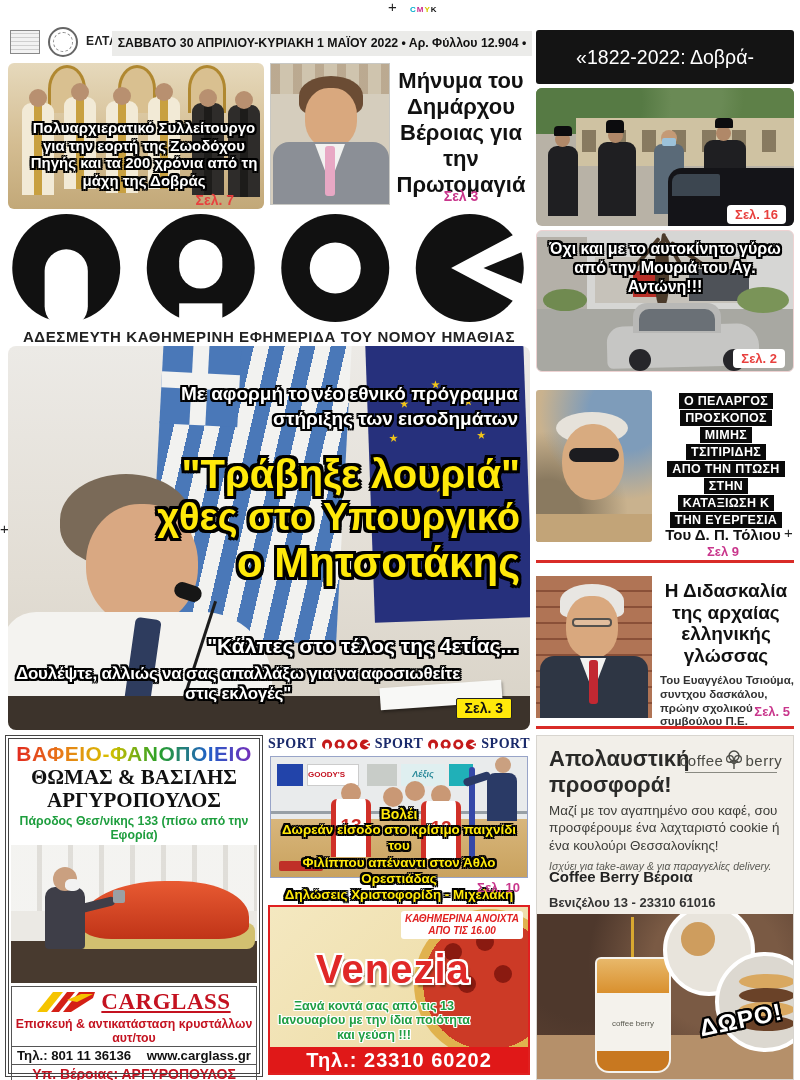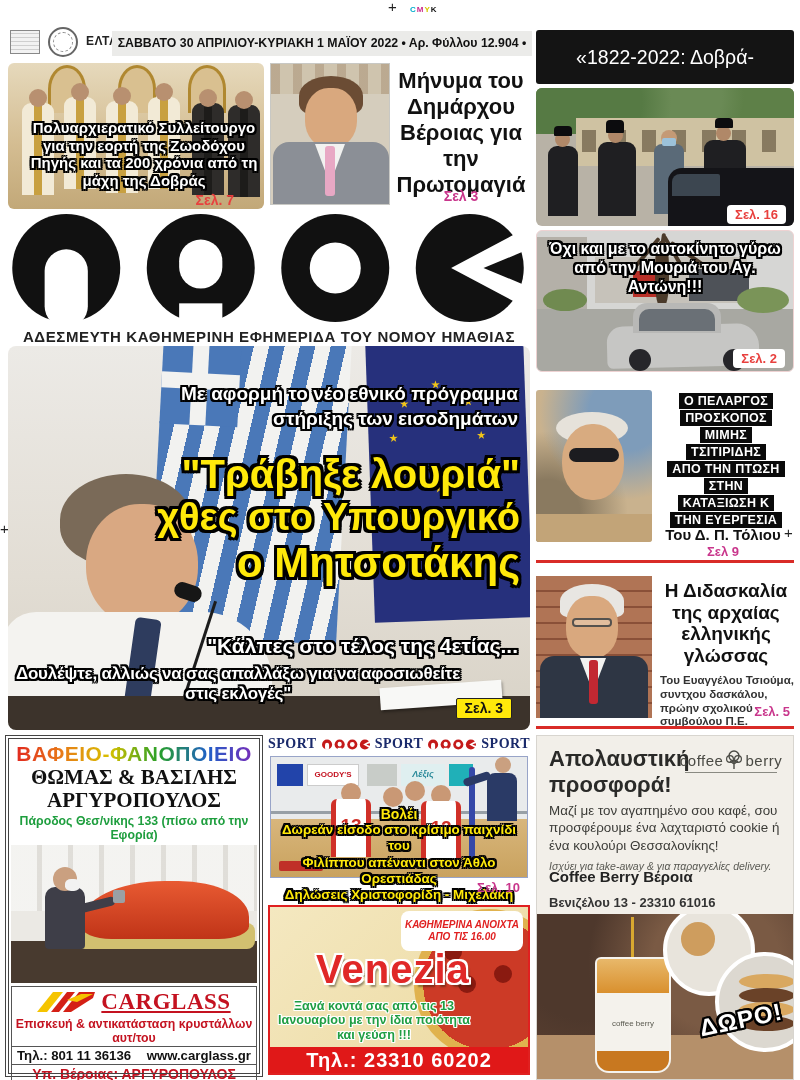--- a/index.html
+++ b/index.html
@@ -191,21 +191,21 @@
   #carglass-rep { border-top:1px solid #555; border-bottom:1px solid #555; font-size:14px; font-weight:800; color:#c41220; text-align:center; line-height:19px; }
 
   
   #sport-head { left:268px; top:735px; width:262px; height:18px; display:flex; align-items:center; justify-content:center; gap:5px; }
   .sport-word { font-family:"Liberation Serif",serif; font-size:14px; font-weight:800; color:#1a2a6b; letter-spacing:.5px; }
   #ph-volley { left:270px; top:756px; width:258px; height:122px; border:1px solid #98a4c8; background:#e9ebec; }
   #ph-volley .rail { position:absolute; top:54px; width:100%; height:3px; background:#98a0a6; }
   #ph-volley .floor { position:absolute; bottom:0; width:100%; height:58px; background:linear-gradient(180deg,#d8b67c,#c9a25e); }
   .vban { position:absolute; top:7px; height:22px; }
   #vb1 { left:6px; width:26px; background:#2244aa; }
-  #vb2 { left:36px; width:52px; background:#fff; border:1px solid #ccc; color:#c41220; font-size:8px; font-weight:800; text-align:center; line-height:20px; }
+  #vb2 { left:36px; width:52px; background:#fff; border:1px solid #ccc; color:#c41220; font-size:8px; font-weight:800; text-align:left; line-height:20px; }
   #vb3 { left:96px; width:30px; background:#c8ccc8; }
   #vb4 { left:130px; width:44px; background:#dfeff0; color:#2a8a9a; font-size:9px; font-weight:700; text-align:center; line-height:20px; font-style:italic; }
   #vb5 { left:178px; width:24px; background:#20b0b8; }
   .player { position:absolute; width:40px; height:58px; background:#fff; border-left:5px solid #d03028; border-right:5px solid #d03028; border-radius:6px 6px 0 0; }
   .player .num { text-align:center; font-size:19px; font-weight:800; color:#d03028; line-height:54px; }
   .phead { position:absolute; width:20px; height:20px; border-radius:50%; background:#c99875; }
   #coach { position:absolute; right:10px; top:16px; width:30px; height:48px; background:#2a3a66; border-radius:8px 8px 0 0; }
   #coach .chead { position:absolute; left:8px; top:-16px; width:16px; height:16px; border-radius:50%; background:#caa080; }
   #coach .carm { position:absolute; left:-24px; top:2px; width:28px; height:8px; background:#2a3a66; border-radius:4px; transform:rotate(-18deg); }
   #vpost { position:absolute; right:52px; top:10px; width:6px; height:96px; background:#3548a8; border-radius:3px; }
@@ -214,21 +214,21 @@
   #volley-text .tag { font-size:14px; }
   #volley-text .ln { font-size:13.4px; line-height:1.22; }
   #ref-volley { left:270px; top:880px; width:250px; text-align:right; font-size:13px; }
 
   
   #ad-pizza { left:268px; top:905px; width:262px; height:170px; border:2px solid #e02020; overflow:hidden;
               background:linear-gradient(135deg,#f4e8c0,#ecd9a0); }
   #pz-pie { position:absolute; right:-36px; bottom:14px; width:150px; height:150px; border-radius:50%;
             background:radial-gradient(circle,#cc3a26 0 62%,#e0b24e 62% 100%); }
   #pz-pie i { position:absolute; width:18px; height:18px; border-radius:50%; background:#8a1a10; }
-  #pz-open { position:absolute; right:5px; top:4px; width:122px; background:#fff; border-radius:8px; padding:8px 2px;
+  #pz-open { position:absolute; right:5px; top:4px; width:122px; background:#fff; border-radius:3px; padding:2px 2px;
              color:#e02020; font-size:10px; font-weight:800; font-style:italic; text-align:center; line-height:1.2; }
   #pz-brand1 { position:absolute; left:12px; top:0px; font-size:37px; font-weight:900; color:#2a98a8; letter-spacing:1px; }
   #pz-brand2 { position:absolute; left:46px; top:40px; font-size:40px; font-weight:900; color:#e02828; letter-spacing:1px; }
   #pz-msg { position:absolute; left:6px; top:92px; width:196px; text-align:center; font-size:12.6px; font-weight:800;
             color:#1f9e43; line-height:1.14; }
   #pz-bar { position:absolute; left:0; bottom:0; width:100%; height:26px; background:#e01818; color:#fff;
             font-size:20px; font-weight:900; text-align:center; line-height:26px; letter-spacing:1px; }
 
   
   #ad-coffee { left:536px; top:735px; width:258px; height:345px; background:#f2efe9; border:1px solid #d8d5cf; }

